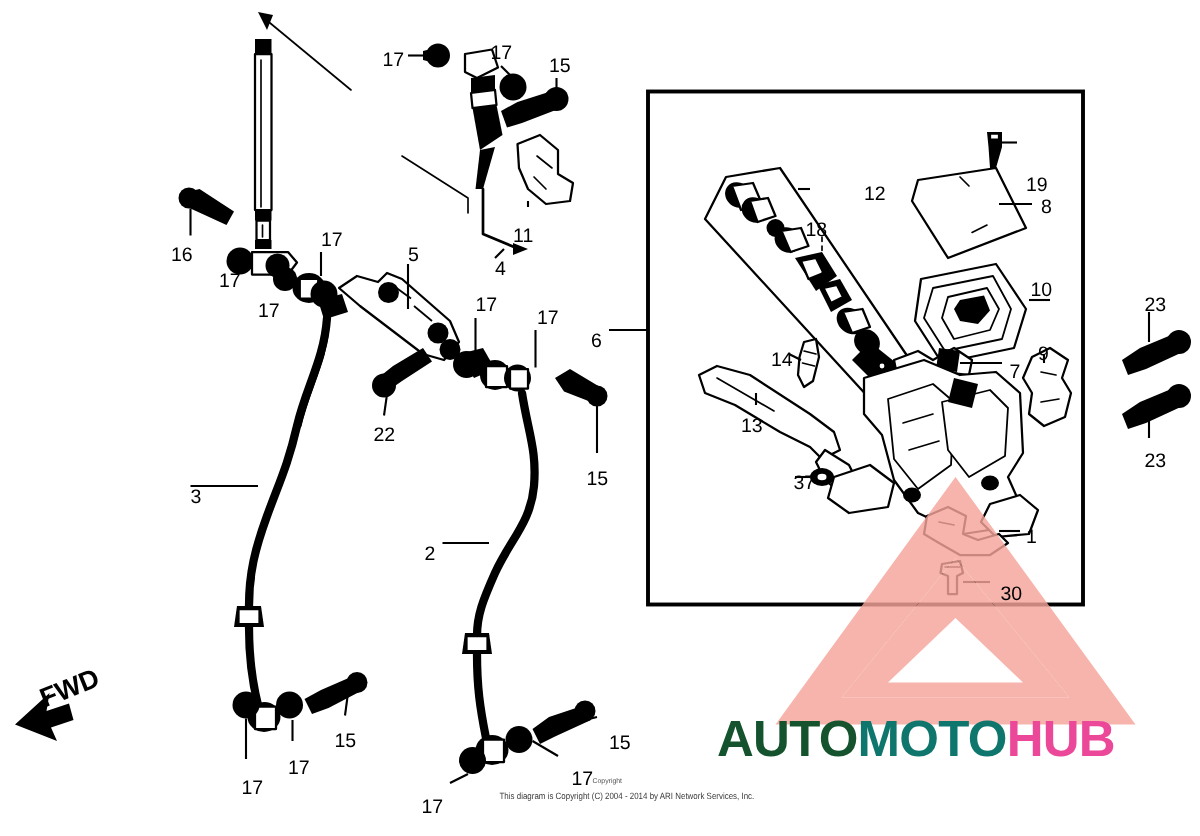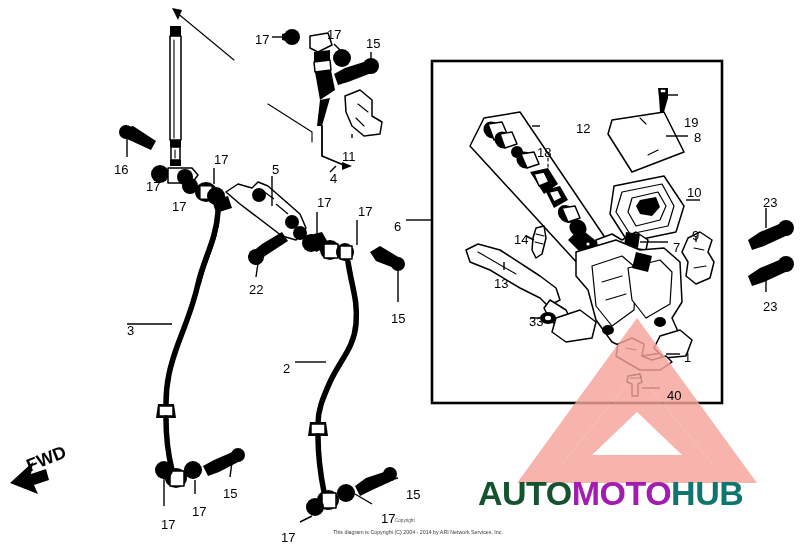--- a/index.html
+++ b/index.html
@@ -27,22 +27,22 @@
     font-family:"Liberation Sans",sans-serif;
     font-size:4.6px;color:#3a3a3a;white-space:nowrap;opacity:.9;
   }
   #wm{position:absolute;left:0;top:0;width:800px;height:557px;pointer-events:none;}
   #wmtext{
     position:absolute;left:478px;top:474px;
     font-family:"Liberation Sans",sans-serif;
     font-size:34px;font-weight:bold;letter-spacing:-0.5px;white-space:nowrap;
   }
   #wmtext .a{color:#14532d;}
-  #wmtext .m{color:#a21caf;}
-  #wmtext .h{color:#0f766e;}
+  #wmtext .m{color:#0f766e;}
+  #wmtext .h{color:#ec4899;}
 </style>
 </head>
 <body>
 
 <div id="stage">
 
   <svg id="art" viewBox="0 0 800 557">
     <defs>
       <style>
         .st{fill:none;stroke:#000;stroke-width:1.6;stroke-linecap:round;stroke-linejoin:round;}
@@ -368,23 +368,23 @@
       <div class="lbl" style="left: 406px; top: 488px;">15</div>
       <div class="lbl" style="left: 684px; top: 92px; margin-top: 24px;">19</div>
       <div class="lbl" style="left: 694px; top: 131px;">8</div>
       <div class="lbl" style="left: 544px; top: 122px; margin-left: 32px;">12</div>
       <div class="lbl" style="left: 537px; top: 146px;">18</div>
       <div class="lbl" style="left: 687px; top: 186px;">10</div>
       <div class="lbl" style="left: 673px; top: 241px;">7</div>
       <div class="lbl" style="left: 692px; top: 229px;">9</div>
       <div class="lbl" style="left: 514px; top: 233px;">14</div>
       <div class="lbl" style="left: 494px; top: 277px; text-align: center;">13</div>
-      <div class="lbl" style="left: 529px; top: 315px;">33</div>
+      <div class="lbl" style="left: 529px; top: 315px;">37</div>
       <div class="lbl" style="left: 684px; top: 351px;">1</div>
-      <div class="lbl" style="left: 667px; top: 389px;">40</div>
+      <div class="lbl" style="left: 667px; top: 389px;">30</div>
       <div class="lbl" style="left: 763px; top: 196px;">23</div>
       <div class="lbl" style="left: 763px; top: 300px;">23</div>
     </div>
 
   <div class="lbl" style="left:24px;top:458px;font-size:18px;font-weight:bold;transform:rotate(-22deg);transform-origin:left top;">FWD</div>
 
   <div id="copytitle">Copyright</div>
   <div id="copyright">This diagram is Copyright (C) 2004 - 2014 by ARI Network Services, Inc.</div>
 
 </div>

